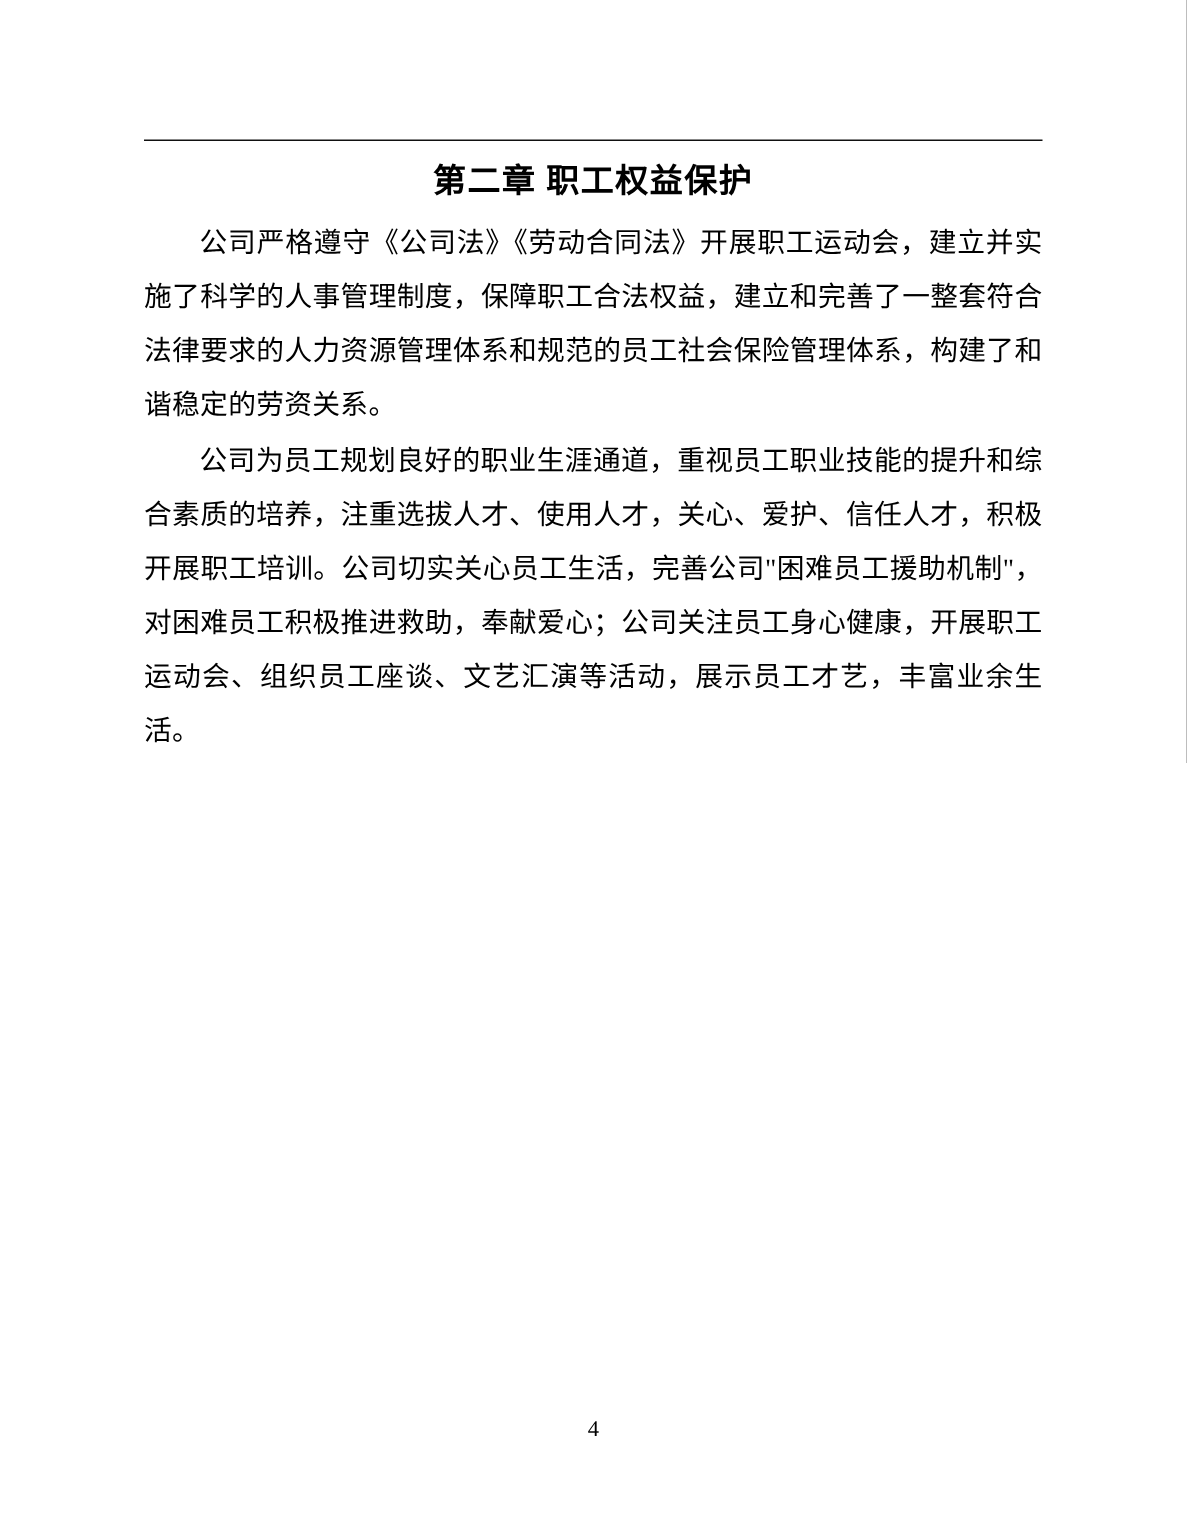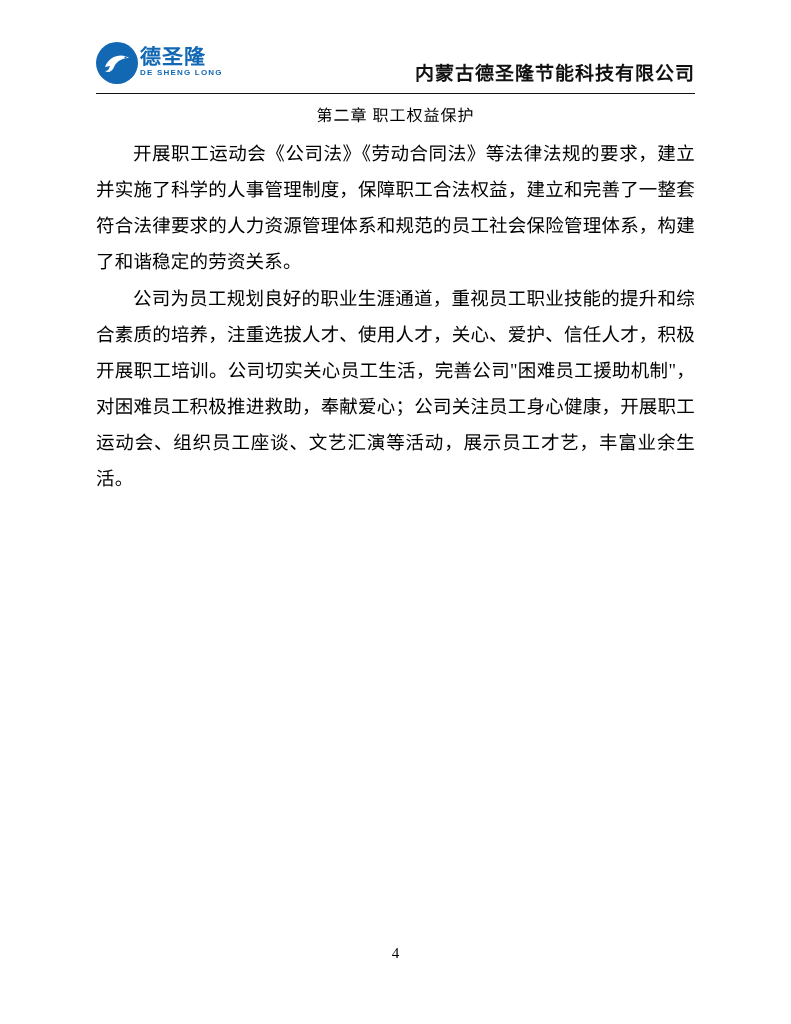--- a/index.html
+++ b/index.html
@@ -96,22 +96,22 @@
   
   .content {
     position: absolute;
     left: 96px;
     right: 96px;
     top: 100px;
   }
   .doc-title {
     text-align: center;
     font-family: "Liberation Serif", serif;
-    font-size: 16px;
-    font-weight: normal;
+    font-size: 22px;
+    font-weight: bold;
     color: #000;
     letter-spacing: 1px;
     margin: 4px 0 8px 0;
     line-height: 1.5;
   }
   .para {
     font-family: "Liberation Serif", serif;
     font-size: 18.5px;
     color: #000;
     line-height: 36px;
@@ -132,39 +132,24 @@
     font-family: "Liberation Serif", serif;
     font-size: 15px;
     color: #000;
   }
 </style>
 </head>
 <body>
 
 <div class="page">
 
-  <div class="header">
-
-    <div class="logo-block">
-      <div class="logo-mark">
-        <svg class="swoosh" viewBox="0 0 28 28" xmlns="http://www.w3.org/2000/svg" aria-hidden="true">
-          <path d="M2 18 C6 6, 20 4, 26 9 C21 9, 14 11, 11 18 C9 23, 5 24, 2 22 C5 22, 6 20, 7 17" fill="#ffffff"></path>
-          <circle cx="22.5" cy="8.5" r="1.1" fill="#1268b3"></circle>
-        </svg>
-      </div>
-      <div class="logo-cn">德圣隆</div>
-      <div class="logo-en">DE SHENG LONG</div>
-    </div>
-
-    <div class="company-name">内蒙古德圣隆节能科技有限公司</div>
-  </div>
 
   <div class="header-rule"></div>
 
   <div class="content">
     <h1 class="doc-title">第二章 职工权益保护</h1>
 
-    <p class="para">开展职工运动会《公司法》《劳动合同法》等法律法规的要求，建立并实施了科学的人事管理制度，保障职工合法权益，建立和完善了一整套符合法律要求的人力资源管理体系和规范的员工社会保险管理体系，构建了和谐稳定的劳资关系。</p>
+    <p class="para">公司严格遵守《公司法》《劳动合同法》开展职工运动会，建立并实施了科学的人事管理制度，保障职工合法权益，建立和完善了一整套符合法律要求的人力资源管理体系和规范的员工社会保险管理体系，构建了和谐稳定的劳资关系。</p>
     <p class="para">公司为员工规划良好的职业生涯通道，重视员工职业技能的提升和综合素质的培养，注重选拔人才、使用人才，关心、爱护、信任人才，积极开展职工培训。公司切实关心员工生活，完善公司"困难员工援助机制"，对困难员工积极推进救助，奉献爱心；公司关注员工身心健康，开展职工运动会、组织员工座谈、文艺汇演等活动，展示员工才艺，丰富业余生活。</p>
   </div>
 
   <div class="page-number">4</div>
 </div>
 
 </body></html>

